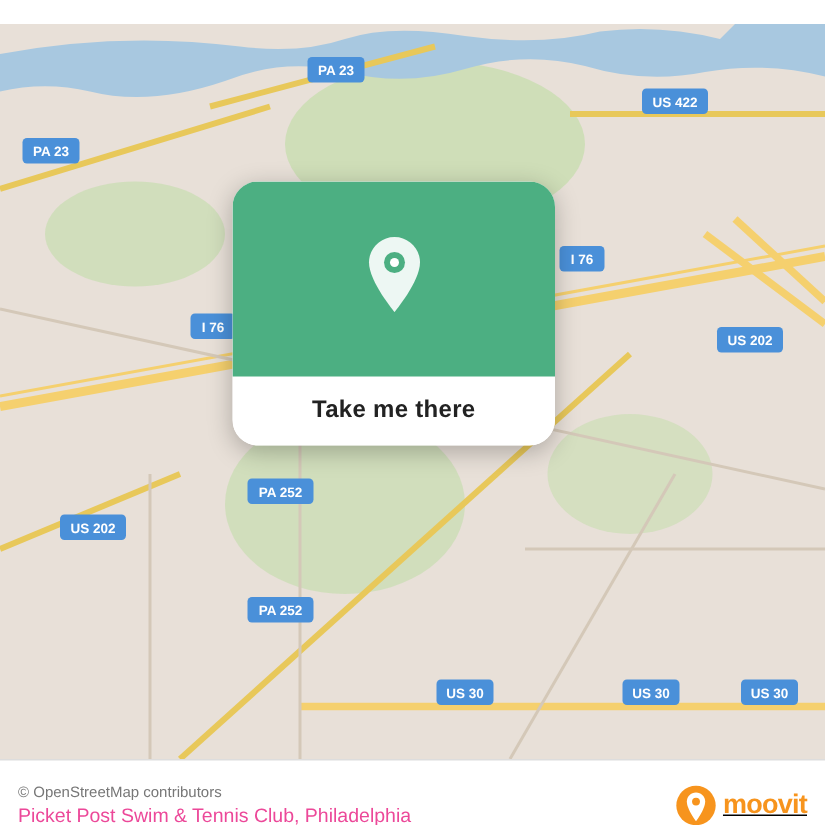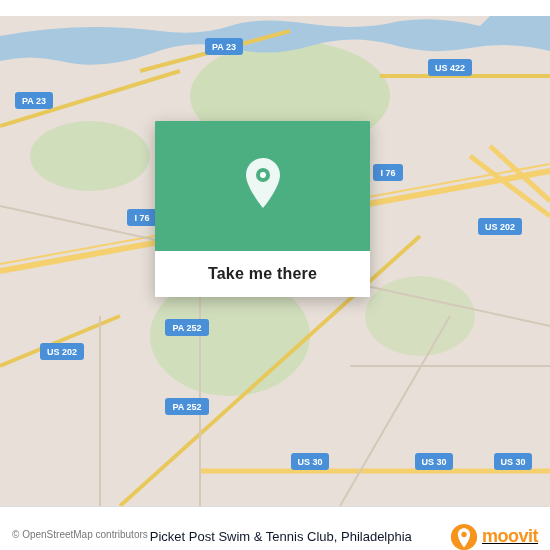--- a/index.html
+++ b/index.html
@@ -29,21 +29,21 @@
       top: 0; left: 0;
     }
 
     
     #location-card {
       position: absolute;
       top: 105px;
       left: 155px;
       width: 215px;
       background: #fff;
-      border-radius: 1px;
+      border-radius: 17px;
       box-shadow: 0 4px 16px rgba(0,0,0,0.25);
       display: flex;
       flex-direction: column;
       align-items: center;
       overflow: hidden;
     }
 
     #card-map-area {
       width: 100%;
       height: 130px;
@@ -82,32 +82,32 @@
       background: #fff;
       border-top: 1px solid #ddd;
       display: flex;
       align-items: center;
       padding: 0 12px;
       justify-content: space-between;
     }
 
     #bottom-left {
       display: flex;
-      flex-direction: row;
+      flex-direction: column;
       gap: 2px;
     }
 
     #copyright-text {
       font-size: 10px;
       color: #777;
     }
 
     #location-name {
       font-size: 13px;
-      color: #0f172a;
+      color: #ec4899;
       font-weight: 500;
     }
 
     #moovit-logo {
       display: flex;
       align-items: center;
       gap: 4px;
       text-decoration: underline;
     }
 

